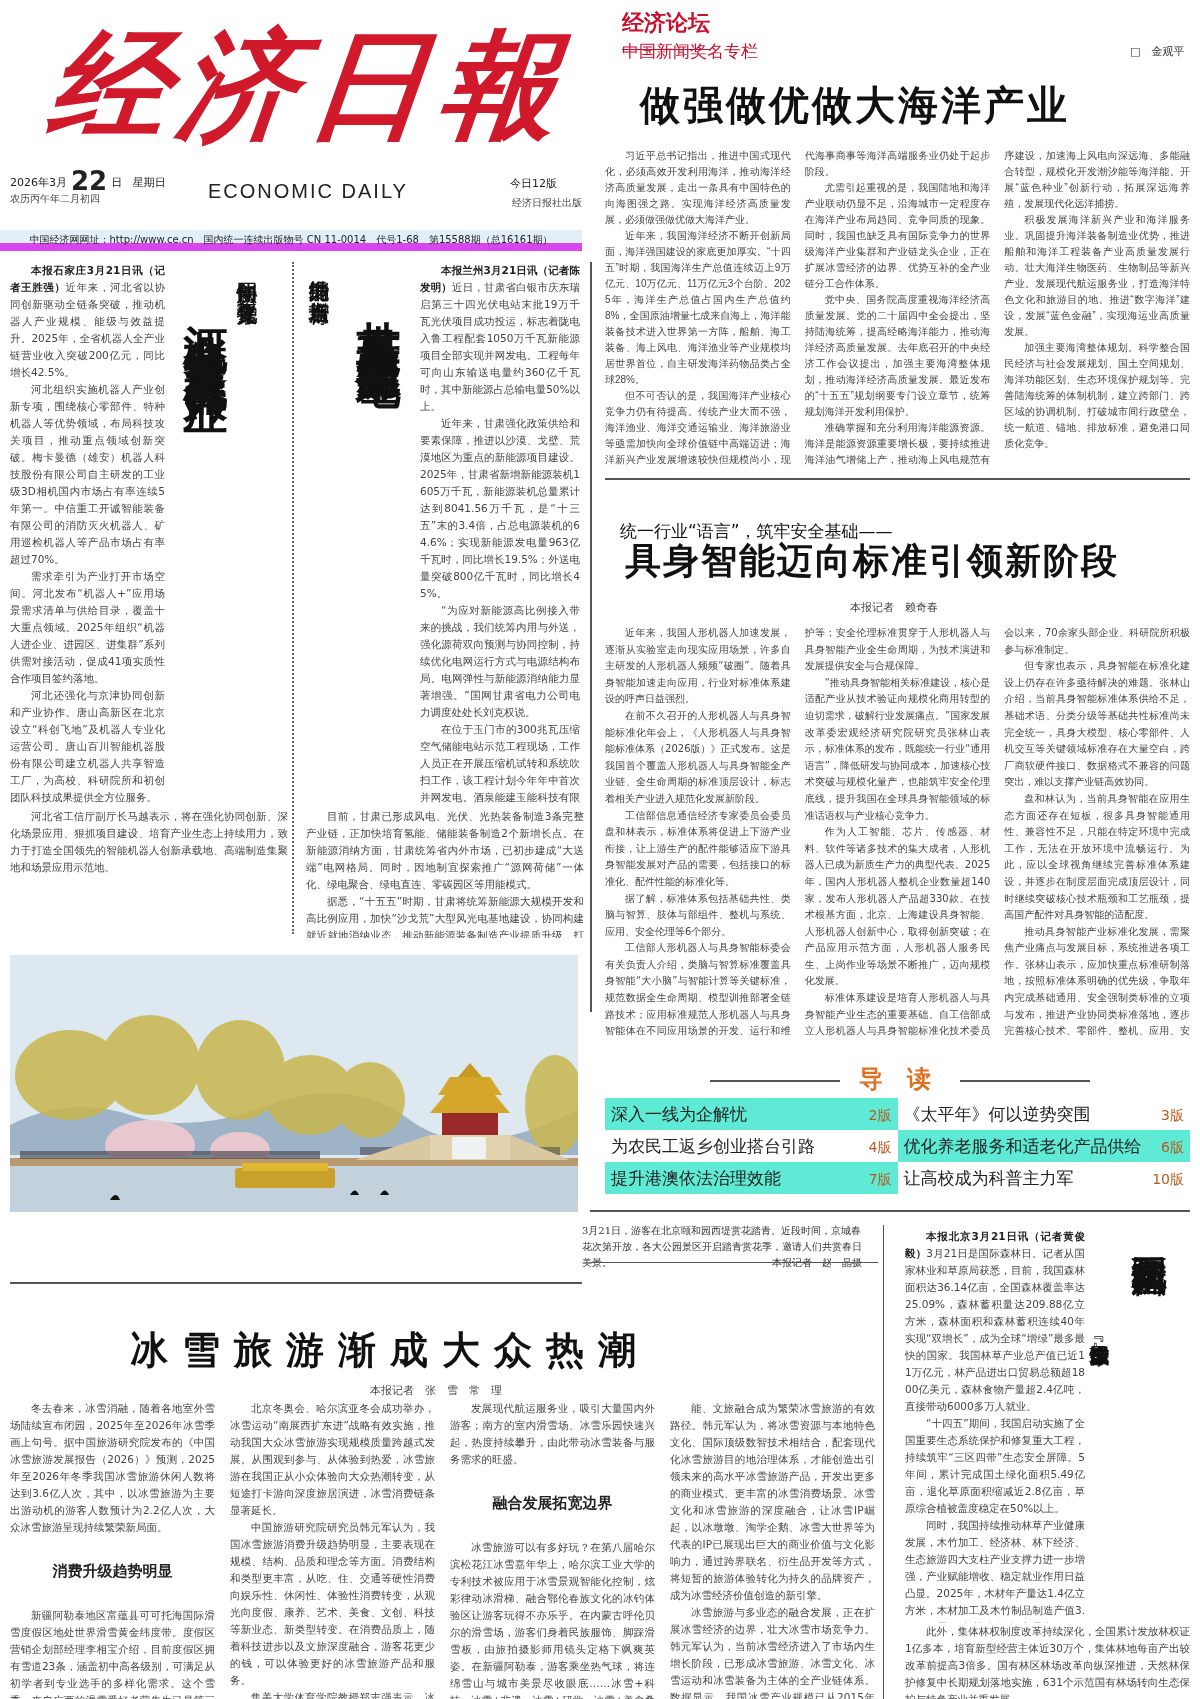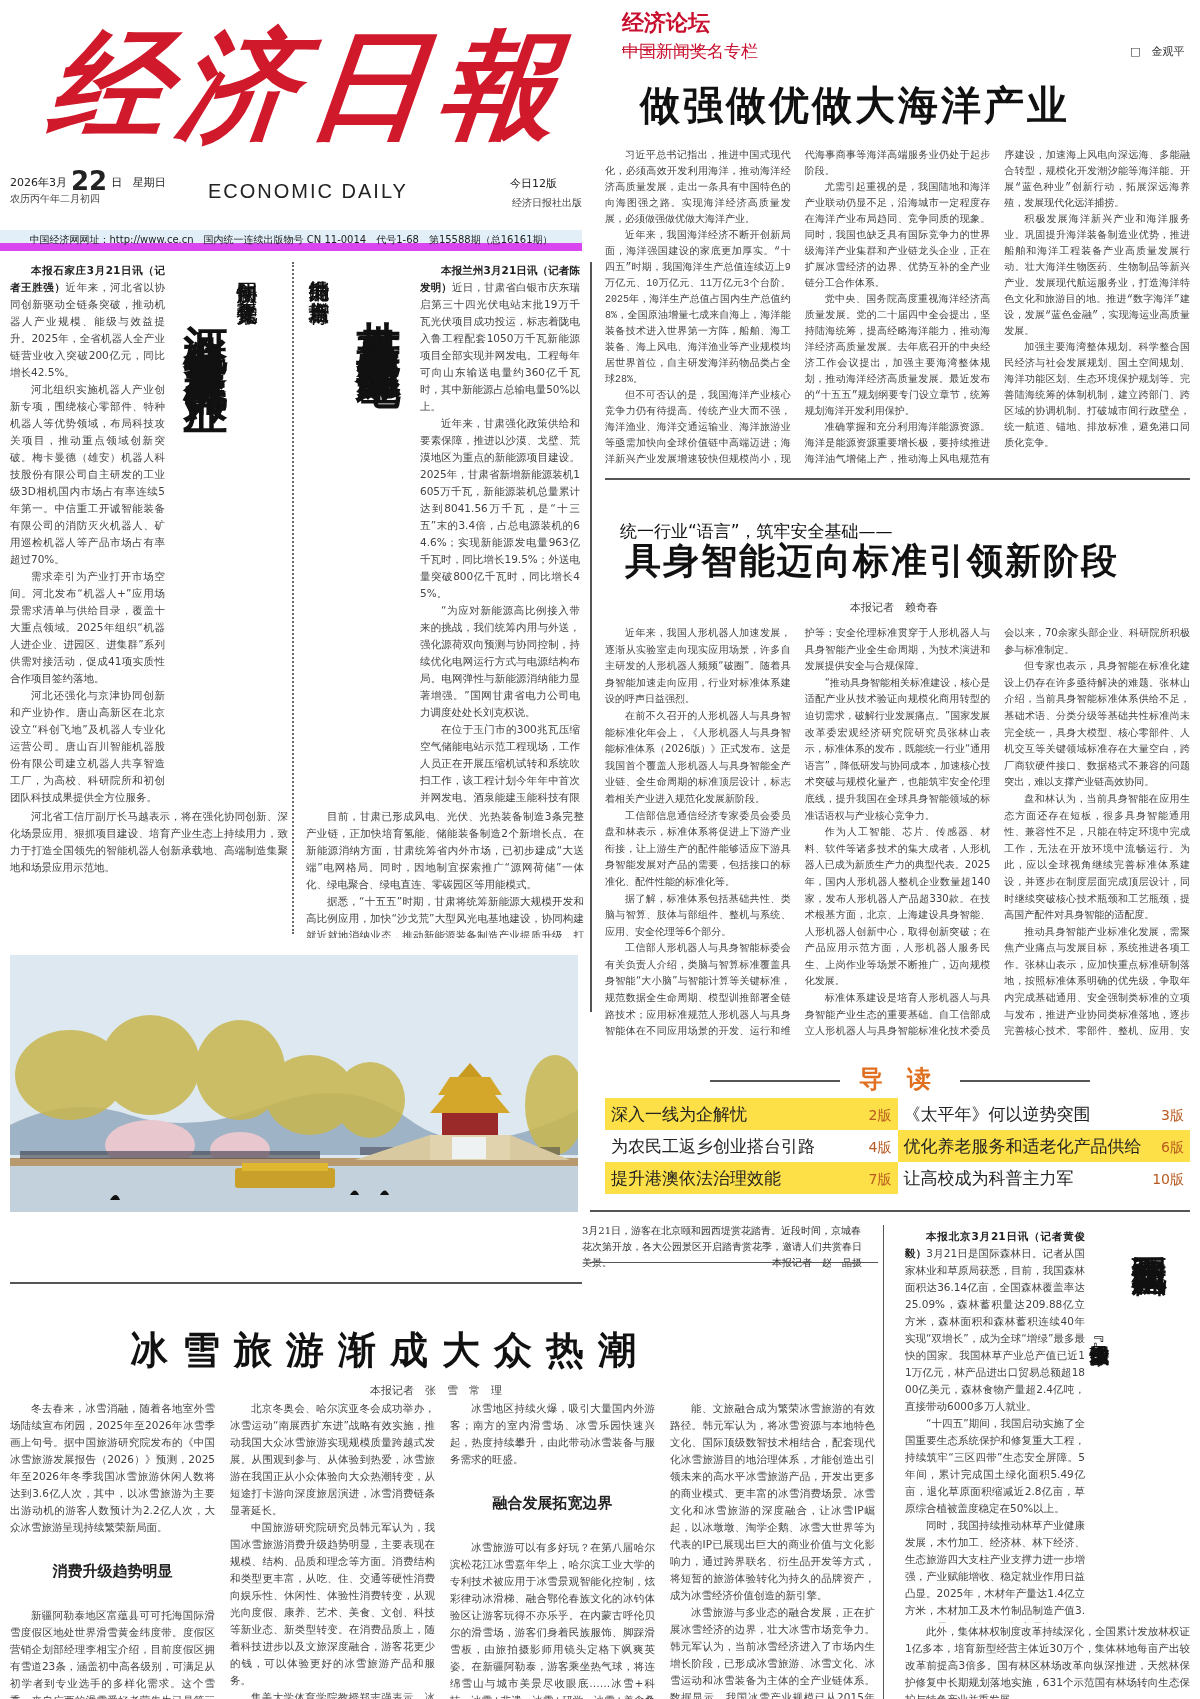--- a/index.html
+++ b/index.html
@@ -25,21 +25,21 @@
 .vsub{writing-mode:vertical-rl;color:#111}
 .rule{background:#555}
 .vrule{border-left:2px dotted #666}
 .ai-kicker{left:620px;top:520px;font-size:17px;color:#111}
 .ai-title{left:625px;top:537px;font-size:36px;font-weight:bold;color:#111;font-family:"DejaVu Serif",serif;letter-spacing:2px}
 .ai-byline{left:850px;top:600px;font-size:11px;color:#444;font-family:"DejaVu Serif",serif}
 .guide-head{left:590px;top:1063px;width:610px;text-align:center;font-size:24px;font-weight:bold;color:#e07020}
 .guide-line{top:1080px;height:2px;background:#555}
 .guide-grid{left:605px;top:1098px;width:585px;display:grid;grid-template-columns:1fr 1fr}
 .guide-item{display:flex;justify-content:space-between;align-items:baseline;height:32px;padding:0 6px;font-size:17px;color:#222;line-height:32px}
-.guide-item.hl{background:#fde047}
+.guide-item.hl{background:#5eead4}
 .guide-item .pg{font-size:14px;color:#b85a20}
 .photo{left:10px;top:955px;width:568px;height:257px;overflow:hidden;background:linear-gradient(#dfe9f1 0%,#cfdde8 40%,#b9c9d8 62%,#c7cfc5 68%,#a8b6c2 72%,#c4d2dc 100%)}
 .caption{left:582px;top:1223px;width:280px;font-size:10px;line-height:16px;color:#333;font-family:"DejaVu Serif",serif}
 .snow-title{left:130px;top:1325px;font-size:38px;font-weight:bold;color:#111;letter-spacing:14px}
 .snow-byline{left:370px;top:1383px;font-size:11px;color:#444;font-family:"DejaVu Serif",serif}
 .subhead{font-weight:bold;font-size:15px;color:#222;text-align:center;text-indent:0 !important;margin:27px 0}
 .forest-title{left:1128px;top:1230px;font-size:36px;line-height:42px}
 .forest-sub{left:1088px;top:1330px;font-size:20px;line-height:24px}
 </style>
 </head>
@@ -52,21 +52,21 @@
 <div class="abs lunar">农历丙午年二月初四</div>
 <div class="abs en">ECONOMIC DAILY</div>
 <div class="abs pages">今日12版</div>
 <div class="abs publisher">经济日报社出版</div>
 <div class="abs infobar">中国经济网网址：http://www.ce.cn　国内统一连续出版物号 CN 11-0014　代号1-68　第15588期（总16161期）</div>
 
 <div class="abs forum-title">经济论坛</div>
 <div class="abs forum-sub">中国新闻奖名专栏</div>
 <div class="abs byline-tr">□　金观平</div>
 <div class="abs ocean-title">做强做优做大海洋产业</div>
-<div class="abs txt" style="left:605px;top:148px;width:585px;height:320px;column-count:3;column-gap:14px;font-family:Liberation Mono, monospace;font-size:10px;line-height:16px">
+<div class="abs txt" style="left:605px;top:148px;width:585px;height:320px;column-count:3;column-gap:14px;font-family:Liberation Sans, sans-serif;font-size:10px;line-height:16px">
   <p>习近平总书记指出，推进中国式现代化，必须高效开发利用海洋，推动海洋经济高质量发展，走出一条具有中国特色的向海图强之路。实现海洋经济高质量发展，必须做强做优做大海洋产业。</p>
   <p>近年来，我国海洋经济不断开创新局面，海洋强国建设的家底更加厚实。“十四五”时期，我国海洋生产总值连续迈上9万亿元、10万亿元、11万亿元3个台阶。2025年，海洋生产总值占国内生产总值约8%，全国原油增量七成来自海上，海洋能装备技术进入世界第一方阵，船舶、海工装备、海上风电、海洋渔业等产业规模均居世界首位，自主研发海洋药物品类占全球28%。</p>
   <p>但不可否认的是，我国海洋产业核心竞争力仍有待提高。传统产业大而不强，海洋渔业、海洋交通运输业、海洋旅游业等亟需加快向全球价值链中高端迈进；海洋新兴产业发展增速较快但规模尚小，现代海事商事等海洋高端服务业仍处于起步阶段。</p>
   <p>尤需引起重视的是，我国陆地和海洋产业联动仍显不足，沿海城市一定程度存在海洋产业布局趋同、竞争同质的现象。同时，我国也缺乏具有国际竞争力的世界级海洋产业集群和产业链龙头企业，正在扩展冰雪经济的边界、优势互补的全产业链分工合作体系。</p>
   <p>党中央、国务院高度重视海洋经济高质量发展。党的二十届四中全会提出，坚持陆海统筹，提高经略海洋能力，推动海洋经济高质量发展。去年底召开的中央经济工作会议提出，加强主要海湾整体规划，推动海洋经济高质量发展。最近发布的“十五五”规划纲要专门设立章节，统筹规划海洋开发利用保护。</p>
   <p>准确掌握和充分利用海洋能源资源。海洋是能源资源重要增长极，要持续推进海洋油气增储上产，推动海上风电规范有序建设，加速海上风电向深远海、多能融合转型，规模化开发潮汐能等海洋能。开展“蓝色种业”创新行动，拓展深远海养殖，发展现代化远洋捕捞。</p>
   <p>积极发展海洋新兴产业和海洋服务业。巩固提升海洋装备制造业优势，推进船舶和海洋工程装备产业高质量发展行动。壮大海洋生物医药、生物制品等新兴产业。发展现代航运服务业，打造海洋特色文化和旅游目的地。推进“数字海洋”建设，发展“蓝色金融”，实现海运业高质量发展。</p>
   <p>加强主要海湾整体规划。科学整合国民经济与社会发展规划、国土空间规划、海洋功能区划、生态环境保护规划等。完善陆海统筹的体制机制，建立跨部门、跨区域的协调机制。打破城市间行政壁垒，统一航道、锚地、排放标准，避免港口同质化竞争。</p>
 
 </div>
@@ -201,21 +201,21 @@
   <p>冬去春来，冰雪消融，随着各地室外雪场陆续宣布闭园，2025年至2026年冰雪季画上句号。据中国旅游研究院发布的《中国冰雪旅游发展报告（2026）》预测，2025年至2026年冬季我国冰雪旅游休闲人数将达到3.6亿人次，其中，以冰雪旅游为主要出游动机的游客人数预计为2.2亿人次，大众冰雪旅游呈现持续繁荣新局面。</p>
   <p class="subhead">消费升级趋势明显</p>
   <p>新疆阿勒泰地区富蕴县可可托海国际滑雪度假区地处世界滑雪黄金纬度带。度假区营销企划部经理李相宝介绍，目前度假区拥有雪道23条，涵盖初中高各级别，可满足从初学者到专业选手的多样化需求。这个雪季，来自广西的滑雪爱好者蒙先生已是第三年来此滑雪，每次都要停留半个月至1个月，“这里不但雪好，而且吃、住、游的性价比都很高，适合长时间深度体验冰雪之乐”。</p>
 </div>
 <div class="abs txt" style="left:230px;top:1400px;width:205px;height:300px">
   <p>北京冬奥会、哈尔滨亚冬会成功举办，冰雪运动“南展西扩东进”战略有效实施，推动我国大众冰雪旅游实现规模质量跨越式发展。从围观到参与、从体验到热爱，冰雪旅游在我国正从小众体验向大众热潮转变，从短途打卡游向深度旅居演进，冰雪消费链条显著延长。</p>
   <p>中国旅游研究院研究员韩元军认为，我国冰雪旅游消费升级趋势明显，主要表现在规模、结构、品质和理念等方面。消费结构和类型更丰富，从吃、住、交通等硬性消费向娱乐性、休闲性、体验性消费转变，从观光向度假、康养、艺术、美食、文创、科技等新业态、新类型转变。在消费品质上，随着科技进步以及文旅深度融合，游客花更少的钱，可以体验更好的冰雪旅游产品和服务。</p>
   <p>集美大学体育学院教授郑志强表示，冰雪消费的氛围日益浓郁，不仅体现在参与冰雪旅游、冰雪运动的人数与消费规模的增长上，还体现在参与范围的扩大上。北方传统</p>
 </div>
 <div class="abs txt" style="left:450px;top:1400px;width:205px;height:300px">
-  <p>冰雪地区持续火爆，吸引大量国内外游客；南方的室内滑雪场、冰雪乐园快速兴起，热度持续攀升，由此带动冰雪装备与服务需求的旺盛。</p>
+  <p>发展现代航运服务业，吸引大量国内外游客；南方的室内滑雪场、冰雪乐园快速兴起，热度持续攀升，由此带动冰雪装备与服务需求的旺盛。</p>
   <p class="subhead">融合发展拓宽边界</p>
   <p>冰雪旅游可以有多好玩？在第八届哈尔滨松花江冰雪嘉年华上，哈尔滨工业大学的专利技术被应用于冰雪景观智能化控制，炫彩律动冰滑梯、融合鄂伦春族文化的冰钓体验区让游客玩得不亦乐乎。在内蒙古呼伦贝尔的滑雪场，游客们身着民族服饰、脚踩滑雪板，由旅拍摄影师用镜头定格下飒爽英姿。在新疆阿勒泰，游客乘坐热气球，将连绵雪山与城市美景尽收眼底……冰雪+科技、冰雪+非遗、冰雪+研学、冰雪+美食叠加出各种新玩法。</p>
   <p>随着我国大众冰雪旅游进入发展新阶段，沉浸式、深度体验游成为趋势，科技赋</p>
 </div>
 <div class="abs txt" style="left:670px;top:1400px;width:205px;height:300px">
   <p>能、文旅融合成为繁荣冰雪旅游的有效路径。韩元军认为，将冰雪资源与本地特色文化、国际顶级数智技术相结合，配套现代化冰雪旅游目的地治理体系，才能创造出引领未来的高水平冰雪旅游产品，开发出更多的商业模式、更丰富的冰雪消费场景。冰雪文化和冰雪旅游的深度融合，让冰雪IP崛起，以冰墩墩、淘学企鹅、冰雪大世界等为代表的IP已展现出巨大的商业价值与文化影响力，通过跨界联名、衍生品开发等方式，将短暂的旅游体验转化为持久的品牌资产，成为冰雪经济价值创造的新引擎。</p>
   <p>冰雪旅游与多业态的融合发展，正在扩展冰雪经济的边界，壮大冰雪市场竞争力。韩元军认为，当前冰雪经济进入了市场内生增长阶段，已形成冰雪旅游、冰雪文化、冰雪运动和冰雪装备为主体的全产业链体系。数据显示，我国冰雪产业规模已从2015年的2700亿元增加到2024年的9800亿元，2025年预计突破万亿元大关。</p>
 
 </div>
 

